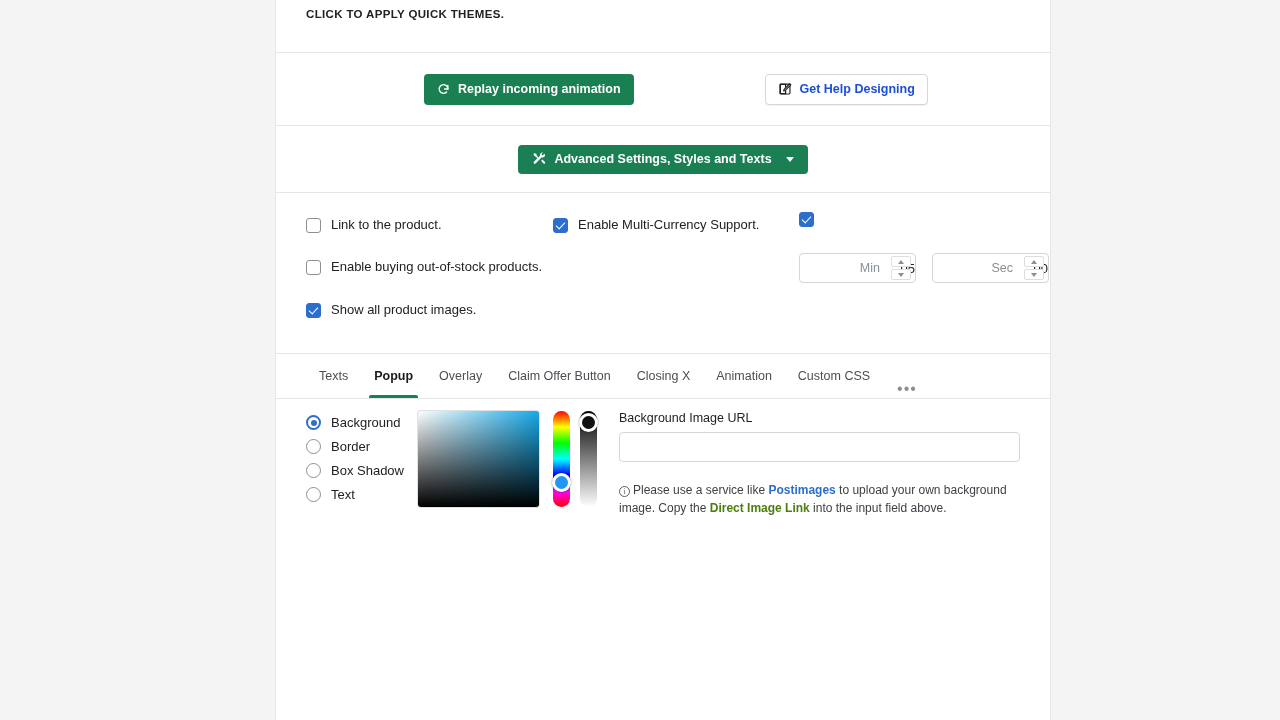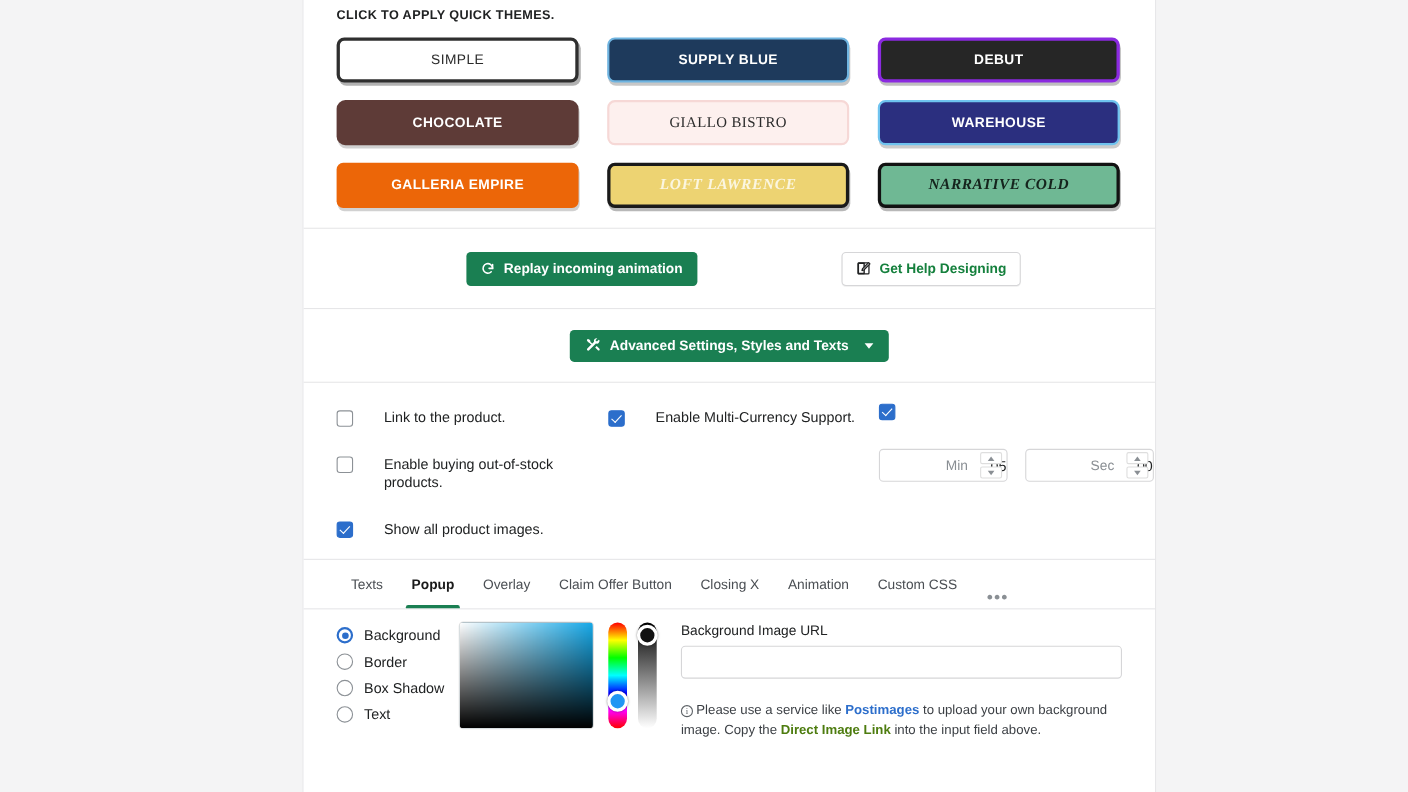--- a/index.html
+++ b/index.html
@@ -55,41 +55,41 @@
 
   
   .action-row { height: 72px; display: flex; align-items: center; padding: 0 30px; }
   .btn-replay {
     margin-left: 118px; height: 31px; background: #1a7f52; color: #fff;
     border: none; border-radius: 4px; padding: 0 13px; font-size: 12.5px;
     font-weight: bold; display: inline-flex; align-items: center; gap: 8px;
     cursor: pointer; font-family: "Liberation Sans", sans-serif;
   }
   .btn-help {
-    margin-left: 131px; height: 31px; background: #fff; color: #15803d;
+    margin-left: 131px; height: 31px; background: #fff; color: #1d4ed8;
     border: 1px solid #d6d6d8; border-radius: 4px; padding: 0 12px; font-size: 12.5px;
     font-weight: bold; display: inline-flex; align-items: center; gap: 8px;
     cursor: pointer; font-family: "Liberation Sans", sans-serif;
     box-shadow: 0 1px 0 rgba(0,0,0,.05);
   }
 
   
   .adv-row { height: 66px; display: flex; align-items: center; justify-content: center; }
   .btn-adv {
     height: 29px; background: #1a7f52; color: #fff; border: none; border-radius: 4px;
     padding: 0 14px; font-size: 12.5px; font-weight: bold;
     display: inline-flex; align-items: center; gap: 8px; cursor: pointer;
     font-family: "Liberation Sans", sans-serif;
   }
   .caret { width:0;height:0;border-left:4.5px solid transparent;border-right:4.5px solid transparent;
            border-top:5px solid #fff; margin-left: 6px; }
 
   
   .options { padding: 24px 30px 20px 30px; position: relative; height: 160px; }
-  .cb-row { display: flex; align-items: flex-start; gap: 28px; margin-bottom: 26px; }
+  .cb-row { display: flex; align-items: flex-start; gap: 10px; margin-bottom: 26px; }
   .cb {
     width: 15px; height: 15px; border-radius: 3px; flex: none; margin-top: 1px;
     border: 1.6px solid #8c9196; background: #fff; cursor: pointer; position: relative;
   }
   .cb.on { background: #2c6ecb; border-color: #2c6ecb; }
   .cb.on::after {
     content:""; position:absolute; left:4.4px; top:1.4px; width:4px; height:8px;
     border:solid #fff; border-width:0 1.9px 1.9px 0; transform:rotate(43deg);
   }
   .cb-label { font-size: 13px; color: #202223; line-height: 1.25; }
@@ -198,31 +198,20 @@
 <body>
 
 <div id="app">
 
   <div class="gutter-left"></div>
 
   <div class="panel">
 
     <div class="themes-sec">
       <div class="themes-title">CLICK TO APPLY QUICK THEMES.</div>
-      <div class="theme-grid">
-        <div class="theme-btn t-simple">SIMPLE</div>
-        <div class="theme-btn t-supply">SUPPLY BLUE</div>
-        <div class="theme-btn t-debut">DEBUT</div>
-        <div class="theme-btn t-choc">CHOCOLATE</div>
-        <div class="theme-btn t-giallo">GIALLO BISTRO</div>
-        <div class="theme-btn t-ware">WAREHOUSE</div>
-        <div class="theme-btn t-galleria">GALLERIA EMPIRE</div>
-        <div class="theme-btn t-loft">LOFT LAWRENCE</div>
-        <div class="theme-btn t-narr">NARRATIVE COLD</div>
-      </div>
     </div>
 
     <div class="divider"></div>
 
     <div class="action-row">
       <button class="btn-replay">
         <span>
           <svg width="13" height="13" viewBox="0 0 24 24" fill="none" stroke="#fff" stroke-width="2.6" stroke-linecap="round">
             <path d="M20 11a8 8 0 1 0-2.3 5.7"></path>
             <path d="M20 4.5V11h-6"></path>

